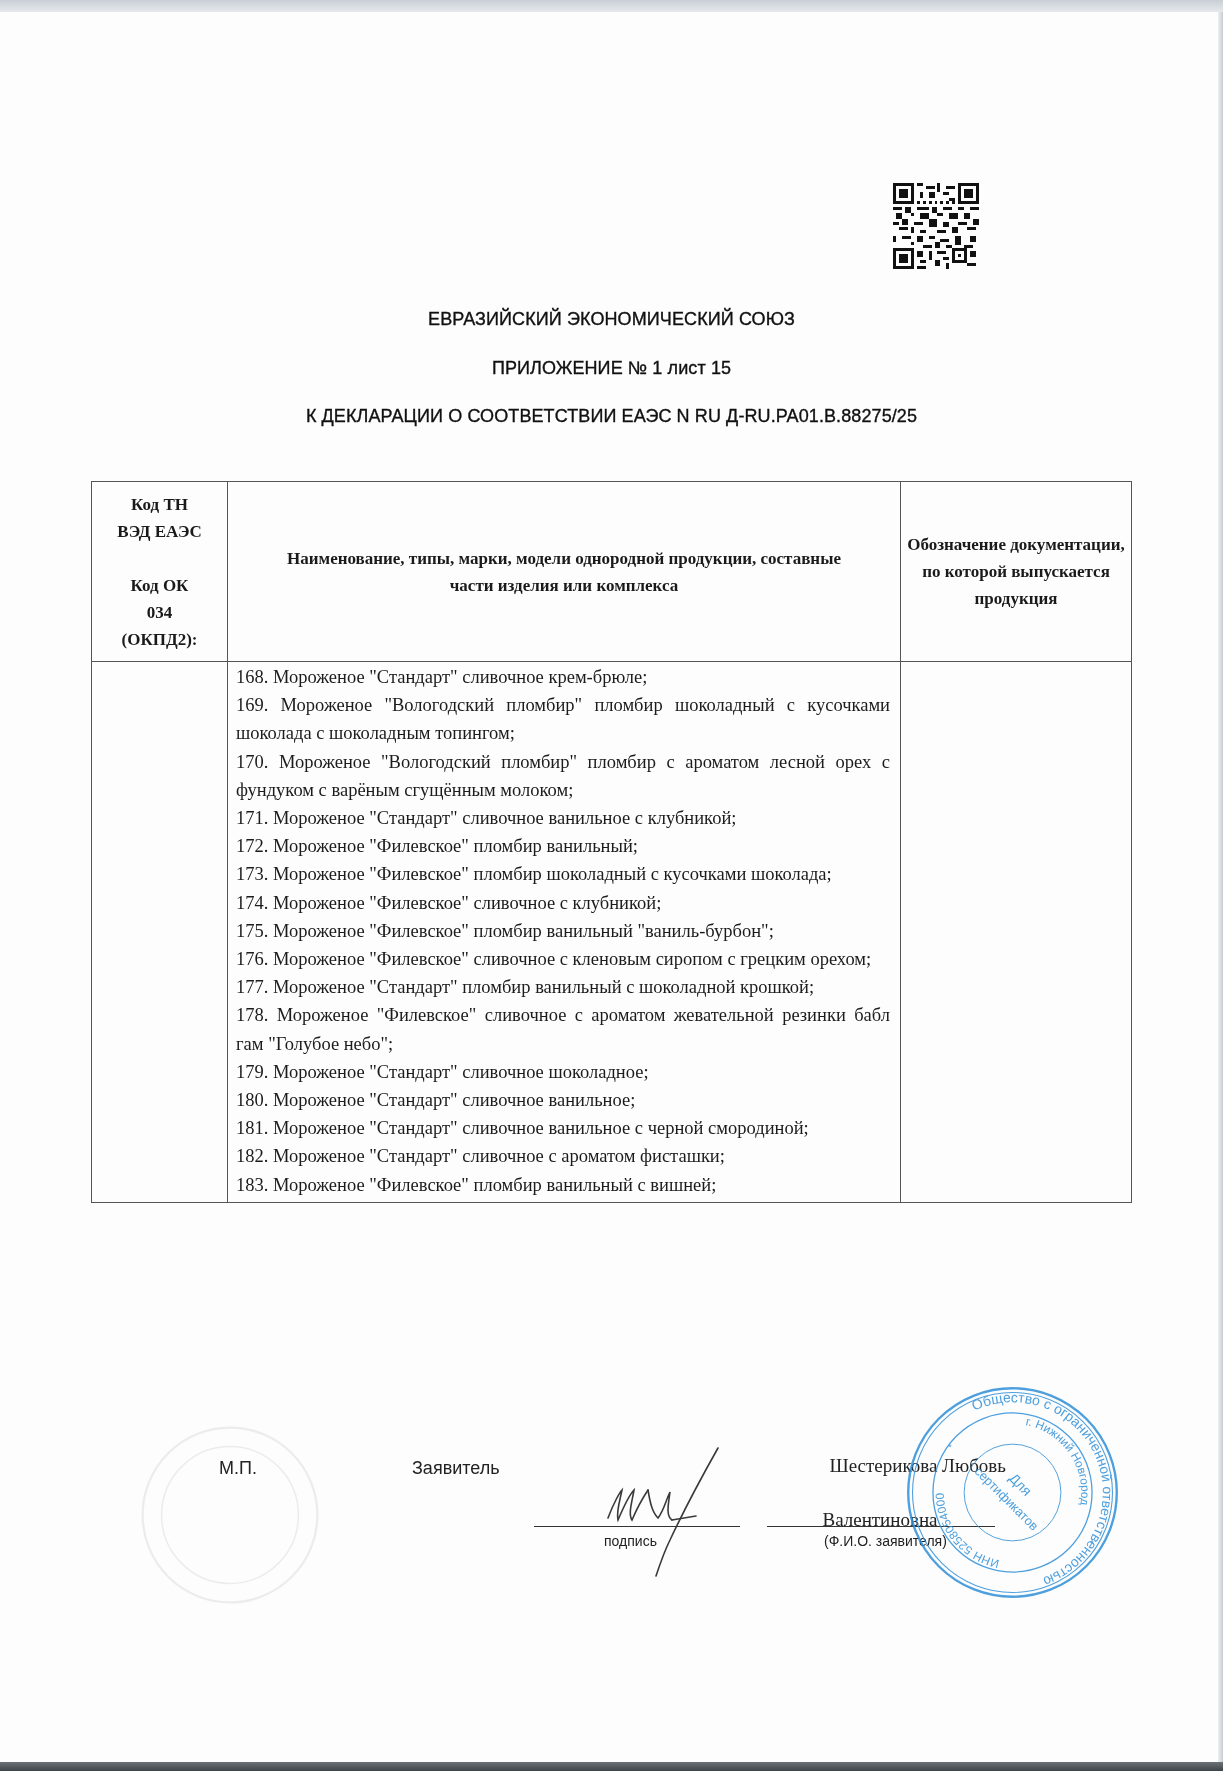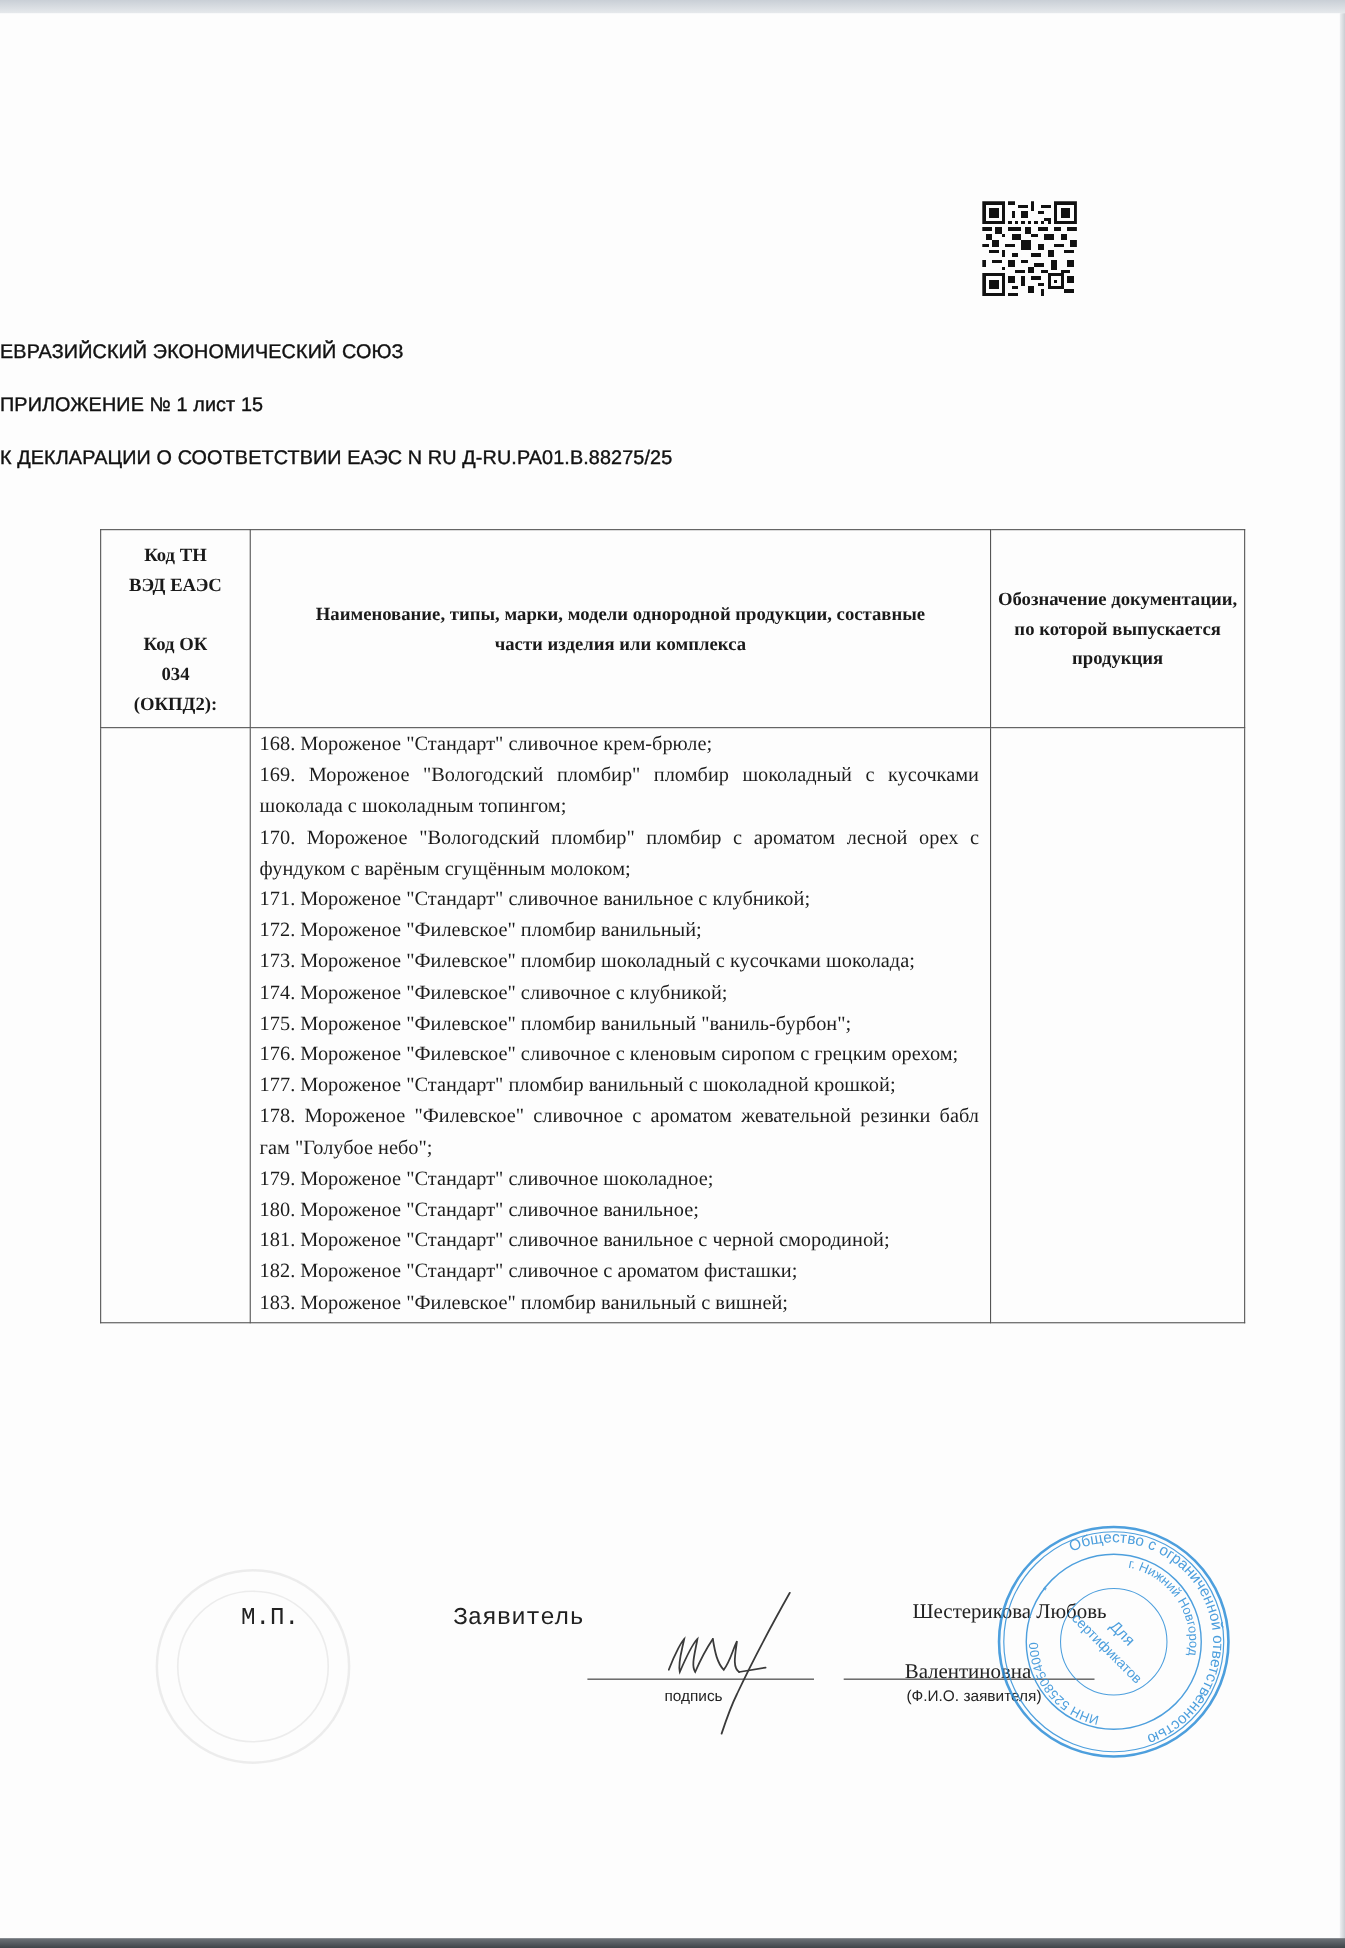--- a/index.html
+++ b/index.html
@@ -18,21 +18,21 @@
     background: linear-gradient(to right, #eef0f2, #c8ccd1);
   }
   .scan-bottom {
     position: absolute; left: 0; top: 1762px; width: 1223px; height: 9px;
     background: linear-gradient(to bottom, #6d7278, #3f4449);
   }
   .qr {
     position: absolute; left: 893px; top: 183px; width: 86px; height: 86px;
   }
   .heading {
-    position: absolute; left: 0; width: 1223px; 
+    position: absolute; left: 0; width: 1223px; text-align: center;
     font-family: "Liberation Sans", sans-serif; font-size: 18px;
     font-weight: normal; color: #111; letter-spacing: 0.1px;
     -webkit-text-stroke: 0.35px #111;
   }
   .h1 { top: 309px; }
   .h2 { top: 358px; }
   .h3 { top: 406px; }
 
   table.decl {
     position: absolute; left: 91px; top: 481px; width: 1040px;
@@ -50,22 +50,22 @@
   col.c3 { width: 231px; }
   tr.head-row { height: 180px; }
   td.items {
     vertical-align: top; padding: 1px 10px 3px 8px;
     font-size: 18.5px; line-height: 28.2px; text-align: justify;
     color: #1c1c1c;
   }
   td.items p { margin: 0; }
   td.blank { vertical-align: top; }
   .lbl {
-    position: absolute; font-family: Liberation Mono, monospace;
-    font-size: 22px; color: #222;
+    position: absolute; font-family: Liberation Sans, sans-serif;
+    font-size: 18px; color: #222;
   }
   .mp { left: 219px; top: 1458px; }
   .applicant { left: 368px; top: 1458px; margin-left: 44px; }
   .line { position: absolute; height: 1.3px; background: #333; }
   .line-sig { left: 534px; top: 1526px; width: 206px; }
   .line-name { left: 767px; top: 1526px; width: 228px; }
   .small {
     position: absolute; font-family: "Liberation Sans", sans-serif;
     font-size: 14px; color: #222;
   }

